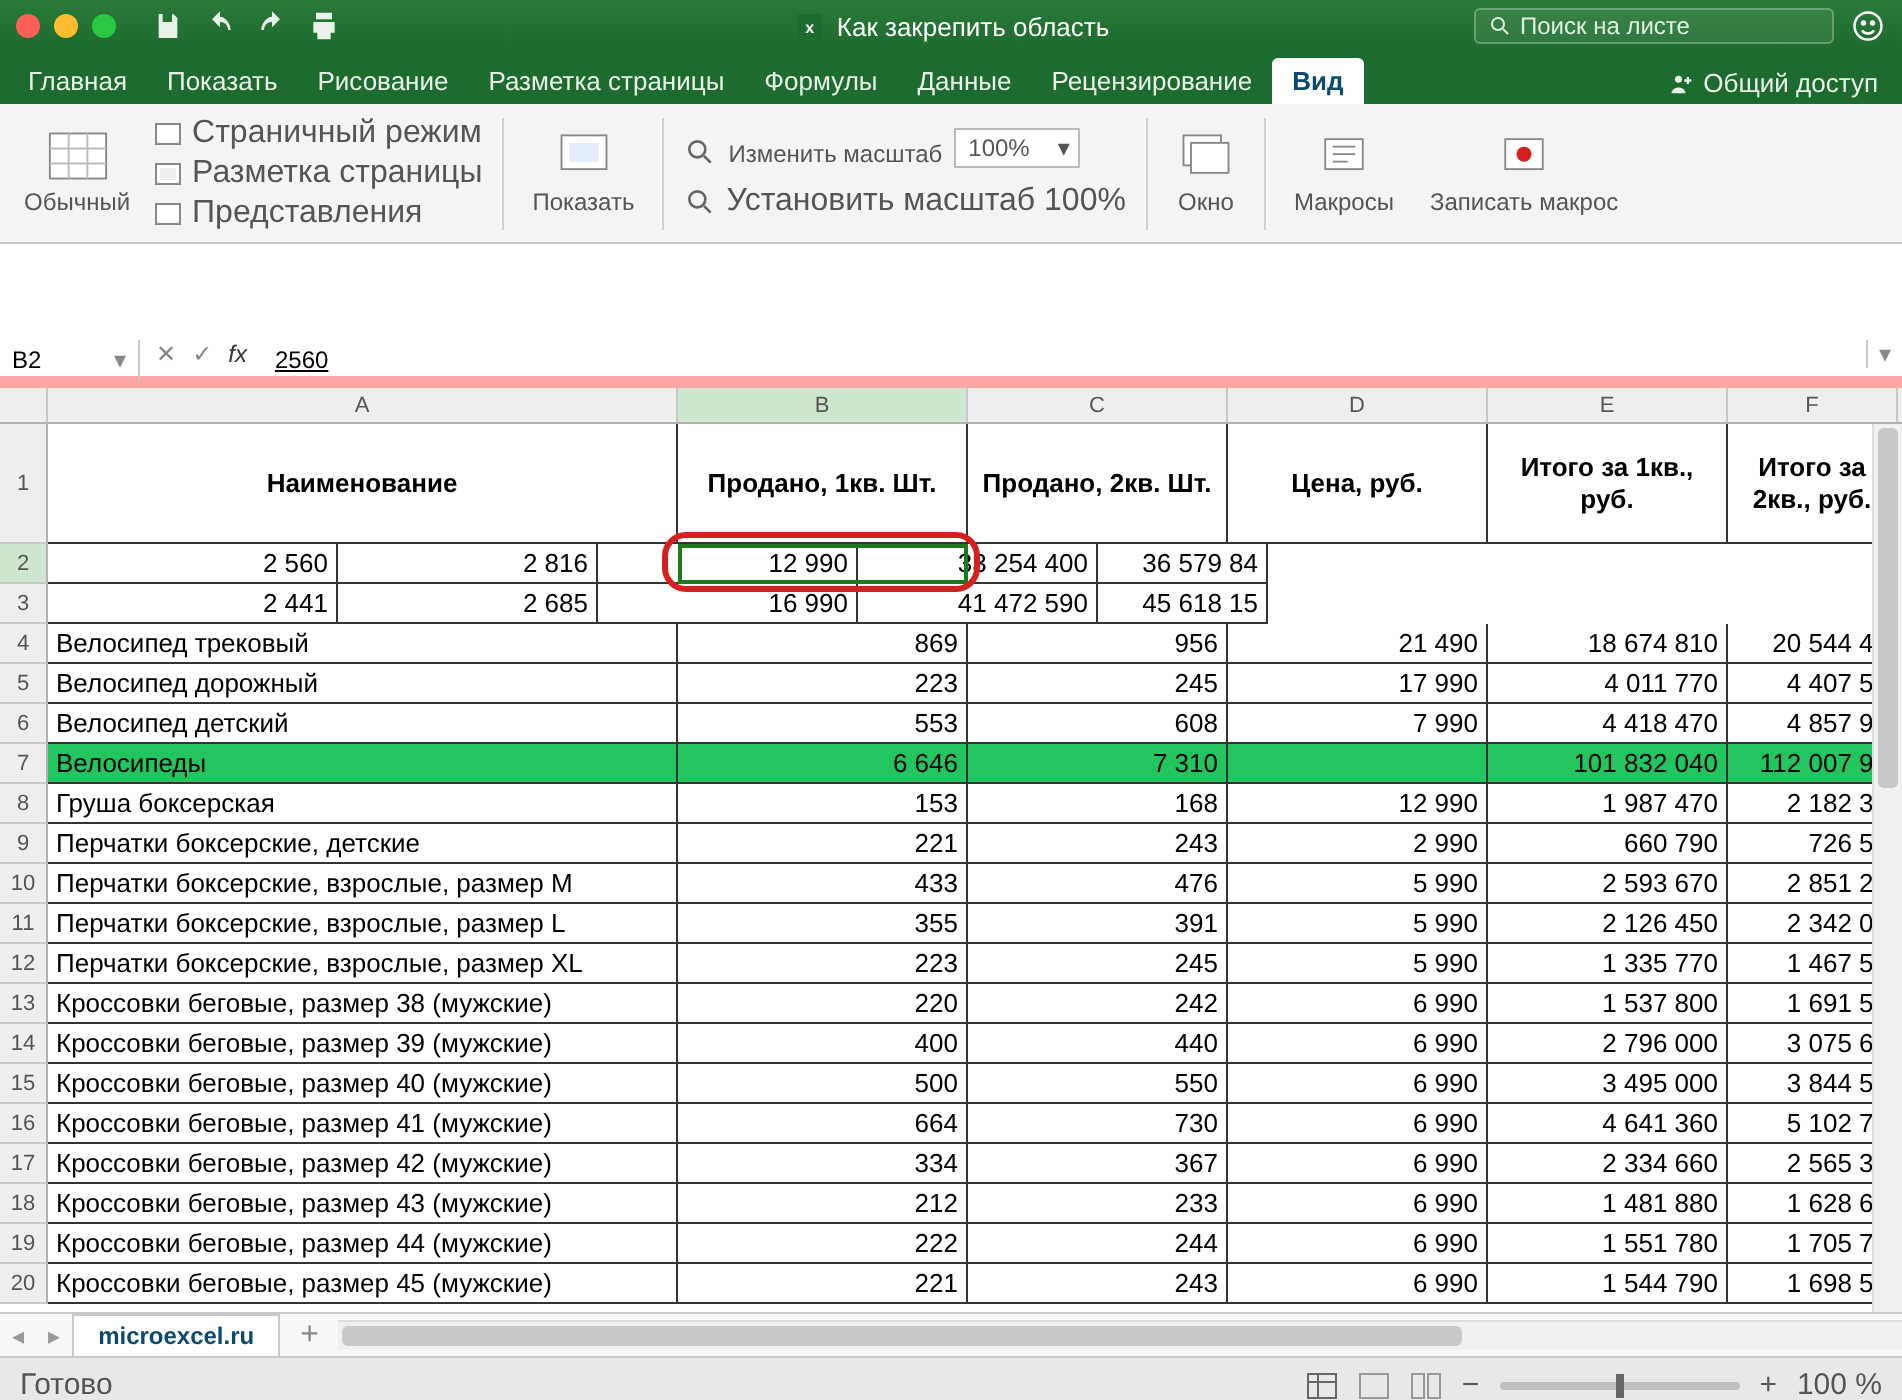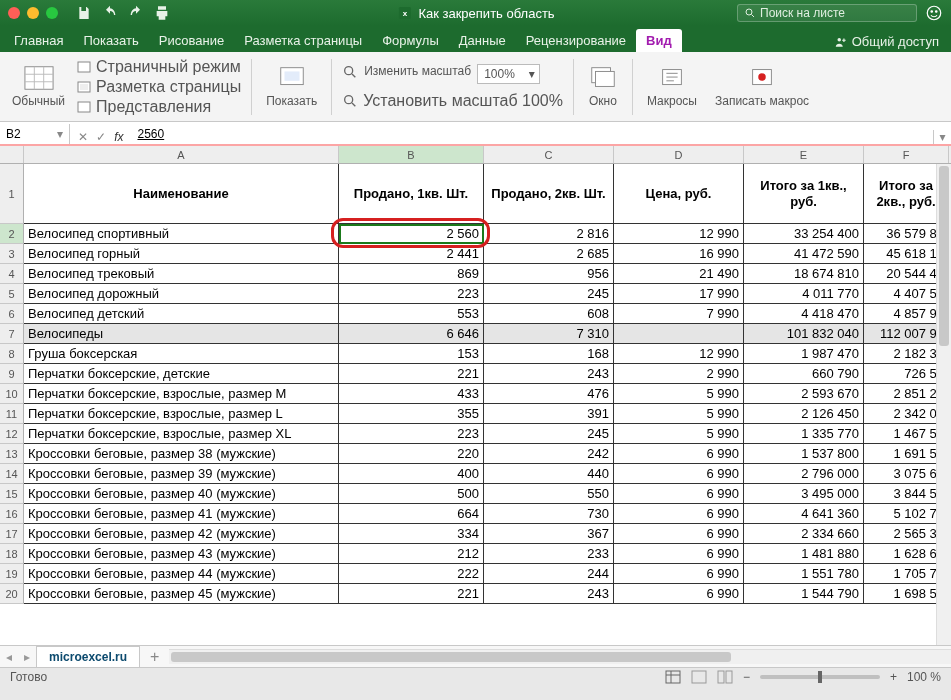--- a/index.html
+++ b/index.html
@@ -12,70 +12,70 @@
 .red{background:#ff5f57}.yellow{background:#febc2e}.green{background:#28c840}
 .qat { display:flex; gap:10px; margin-left:18px; align-items:center; }
 .qat svg { width:16px; height:16px; fill:#e8f2e8; }
 .doc-title { position:absolute; left:50%; transform:translateX(-50%); display:flex; align-items:center; gap:6px; font-size:13px; color:#fff; }
 .search-box { margin-left:auto; display:flex; align-items:center; gap:4px; background:rgba(255,255,255,.08); border:1px solid rgba(255,255,255,.25); border-radius:3px; padding:1px 6px; width:180px; font-size:12px; color:#dfeee0; }
 .smiley { margin-left:8px; width:18px; height:18px; }
 
 
 .tabs { height: 26px; background:#1d6b2e; display:flex; align-items:flex-end; padding:0 4px; color:#e8f2e8; font-size:13px; }
 .tab { padding:4px 10px; cursor:pointer; }
-.tab.active { background:#fff; color:#a21caf; border-radius:3px 3px 0 0; font-weight:600; }
+.tab.active { background:#fff; color:#0c4a6e; border-radius:3px 3px 0 0; font-weight:600; }
 .share-btn { margin-left:auto; display:flex; align-items:center; gap:4px; padding:3px 8px; }
 
 
 .ribbon { height:70px; background:#f4f4f4; border-bottom:1px solid #c8c8c8; display:flex; align-items:center; padding:4px 8px; gap:10px; font-size:12px; color:#555; }
 .rgroup { display:flex; align-items:center; gap:8px; height:100%; }
 .sep { width:1px; height:56px; background:#d0d0d0; }
 .vbtn { display:flex; flex-direction:column; align-items:center; gap:3px; padding:2px 4px;justify-content:flex-end; }
 .vbtn svg { width:30px; height:26px; }
 .opt-list { display:flex; flex-direction:column; gap:2px; }
 .opt { display:flex; align-items:center; gap:5px; font-size:16px; }
-.zoom-combo { display:flex; align-items:flex-start; gap:6px; }
+.zoom-combo { display:flex; align-items:flex-end; gap:6px; }
 .zoom-sel { border:1px solid #bbb; background:#fff; padding:2px 24px 2px 6px; font-size:12px; position:relative; }
 
 
-.fbar { height:24px; display:flex; align-items:flex-end; border-bottom:2px solid #fca5a5; font-size:12px; }
+.fbar { height:24px; display:flex; align-items:flex-start; border-bottom:6px solid #fca5a5; font-size:12px;margin-top:48px; }
 .namebox { width:70px; border-right:1px solid #c8c8c8; padding:3px 6px; display:flex; align-items:center; justify-content:space-between; }
 .fx-btns { display:flex; align-items:center; gap:8px; padding:0 8px; color:#888; }
 .finput { flex:1; padding:3px 6px;text-decoration:underline; }
 .fbar-drop { width:18px; border-left:1px solid #c8c8c8; display:flex; align-items:center; justify-content:center; color:#888; }
 
 
 .sheet { flex:1; display:flex; flex-direction:column; overflow:hidden; position:relative; }
 .colhead { display:flex; background:#eee; border-bottom:1px solid #b0b0b0; height:18px; font-size:11px; color:#555; }
 .corner { width:24px; border-right:1px solid #c8c8c8; background:#eee; }
 .ch { border-right:1px solid #c8c8c8; display:flex; align-items:center; justify-content:center; }
 .ch.selcol { background:#cde6cd; }
 .body { flex:1; overflow:auto; }
 .row { display:flex; height:20px; }
 .row.header-row { height:60px; }
 .rh { width:24px; background:#eee; border-right:1px solid #b0b0b0; border-bottom:1px solid #c8c8c8; font-size:11px; color:#555; display:flex; align-items:center; justify-content:center; }
 .rh.selrow { background:#cde6cd; }
 .cell { border-right:1px solid #333; border-bottom:1px solid #333; padding:2px 4px; display:flex; align-items:center; overflow:hidden; white-space:nowrap; font-size:13px; color:#000; }
 .hdr .cell { font-weight:700; justify-content:center; text-align:center; white-space:normal; line-height:1.2; }
 .num { justify-content:flex-end; }
-.subtotal .cell { background:#e5e5e5; }
+.subtotal .cell { background:#22c55e; }
 .wA{width:315px}.wB{width:145px}.wC{width:130px}.wD{width:130px}.wE{width:120px}.wF{width:85px}
 
 
 .active-ring { position:absolute; border:3px solid #d62020; border-radius:12px; pointer-events:none; }
 .active-cell { position:absolute; border:2px solid #1b7a1b; pointer-events:none; }
 
 
 .sheettabs { height:22px; border-top:1px solid #c8c8c8; background:#f7f7f7; display:flex; align-items:center; font-size:12px; }
 .nav-tri { padding:0 6px; color:#999; }
 .sheet-tab { padding:3px 12px; border:1px solid #c8c8c8; border-bottom:none; background:#fff; color:#0c4a6e; font-weight:600; }
 .add-sheet { padding:0 10px; color:#888; font-size:16px; }
 
 
-.status { height:22px; background:#e8e8e8; border-top:1px solid #c8c8c8; display:flex; align-items:flex-end; padding:16px 10px; font-size:12px; color:#555; }
+.status { height:22px; background:#e8e8e8; border-top:1px solid #c8c8c8; display:flex; align-items:flex-start; padding:5px 10px; font-size:15px; color:#555; }
 .views { margin-left:auto; display:flex; gap:10px; align-items:center; }
 .zoom-slider { width:120px; height:4px; background:#c0c0c0; position:relative; border-radius:2px; }
 .zoom-thumb { position:absolute; top:-4px; left:58px; width:4px; height:12px; background:#666; }
 
 .scrollbar-v { position:absolute; right:0; top:18px; bottom:0; width:15px; background:#f0f0f0; border-left:1px solid #ddd; }
 .scrollbar-v .thumb { position:absolute; top:2px; left:2px; right:2px; height:180px; background:#c8c8c8; border-radius:3px; }
 .scrollbar-h { height:15px; background:#f0f0f0; border-top:1px solid #ddd; position:relative; }
 .scrollbar-h .thumb{ position:absolute; left:2px; top:2px; bottom:2px; width:560px; background:#c8c8c8; border-radius:3px;}
 </style>
 </head>
@@ -256,30 +256,28 @@
       <div class="cell wA">Наименование</div>
       <div class="cell wB">Продано, 1кв. Шт.</div>
       <div class="cell wC">Продано, 2кв. Шт.</div>
       <div class="cell wD">Цена, руб.</div>
       <div class="cell wE">Итого за 1кв., руб.</div>
       <div class="cell wF">Итого за 2кв., руб.</div>
     </div>
 
   <div class="row">
         <div class="rh selrow">2</div>
-        <div class="cell wA">Велосипед спортивный</div>
         <div class="cell wB num">2 560</div>
         <div class="cell wC num">2 816</div>
         <div class="cell wD num">12 990</div>
         <div class="cell wE num">33 254 400</div>
         <div class="cell wF num">36 579 84</div>
       </div>
       <div class="row">
         <div class="rh">3</div>
-        <div class="cell wA">Велосипед горный</div>
         <div class="cell wB num">2 441</div>
         <div class="cell wC num">2 685</div>
         <div class="cell wD num">16 990</div>
         <div class="cell wE num">41 472 590</div>
         <div class="cell wF num">45 618 15</div>
       </div>
       <div class="row">
         <div class="rh">4</div>
         <div class="cell wA">Велосипед трековый</div>
         <div class="cell wB num">869</div>

